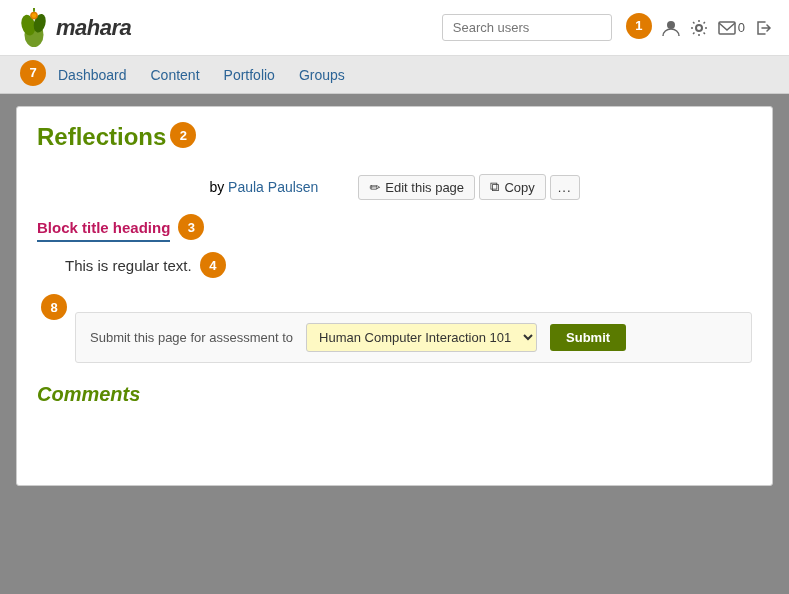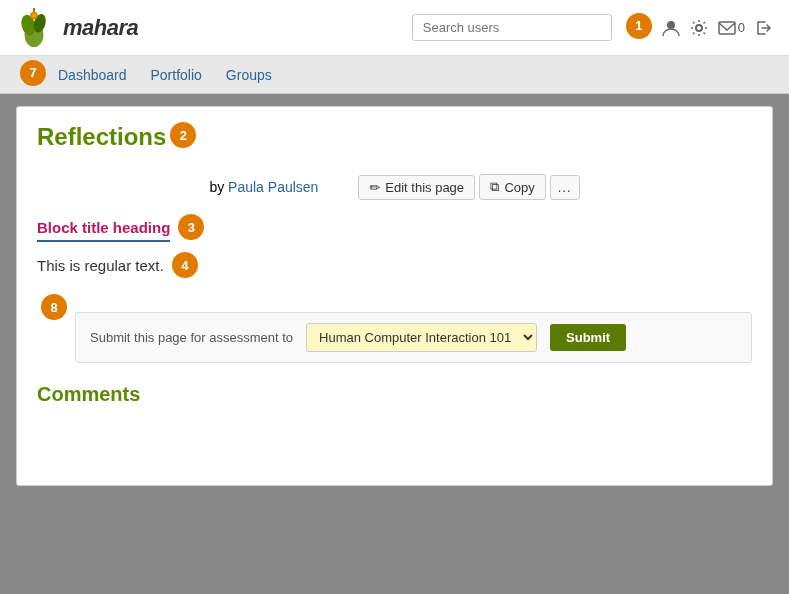--- a/index.html
+++ b/index.html
@@ -10,21 +10,21 @@
       background: #fff;
       display: flex;
       align-items: center;
       padding: 8px 16px;
       border-bottom: 1px solid #ddd;
       height: 56px;
     }
     .logo-area {
       display: flex;
       align-items: center;
-      gap: 11px;
+      gap: 4px;
       margin-right: auto;
     }
     .logo-icon {
       width: 36px;
       height: 40px;
     }
     .logo-text {
       font-size: 22px;
       color: #333;
       font-style: italic;
@@ -33,21 +33,21 @@
     }
     .header-right {
       display: flex;
       align-items: center;
       gap: 10px;
     }
     .search-input {
       border: 1px solid #ccc;
       border-radius: 3px;
       padding: 5px 10px;
-      width: 200px;
+      width: 170px;
       font-size: 13px;
       color: #888;
       outline: none;
     }
     .header-icon {
       color: #555;
       font-size: 16px;
       cursor: pointer;
       display: inline-flex;
       align-items: center;
@@ -158,20 +158,21 @@
       font-weight: bold;
       border-bottom: 2px solid #2c6496;
       padding-bottom: 4px;
       display: inline-block;
     }
 
     .regular-text {
       font-size: 15px;
       color: #333;
       margin-bottom: 8px;
+      margin-left: 28px;
     }
     .link-text {
       font-size: 15px;
       color: #333;
       margin-bottom: 16px;
     }
     .inline-link {
       color: #5a8a00;
       text-decoration: underline;
       cursor: pointer;
@@ -210,20 +211,21 @@
       border-radius: 3px;
       padding: 6px 16px;
       font-size: 13px;
       font-weight: bold;
       cursor: pointer;
     }
 
     
     .comments-section {
       padding: 8px 0 4px 0;
+      font-style: italic;
     }
     .comments-title {
       font-size: 20px;
       color: #5a8a00;
       font-weight: bold;
     }
 
     
     .dots-btn {
       border: 1px solid #ccc;
@@ -290,20 +292,21 @@
           <path d="M10 3H3v12h7" stroke="#666" stroke-width="1.5" stroke-linecap="round" fill="none"></path>
         </svg>
     </span>
   </div>
 </div>
 
 <div class="nav-bar">
 
   <span class="bubble">7</span>
   <a class="nav-item">Dashboard</a>
+  <a class="nav-item">Content</a>
   <a class="nav-item">Portfolio</a>
   <a class="nav-item">Groups</a>
 </div>
 
 <div class="main-wrapper">
   <div class="page-card">
 
     <div class="page-title-row">
       <h1 class="page-title">Reflections</h1>
       <span class="bubble">2</span>

